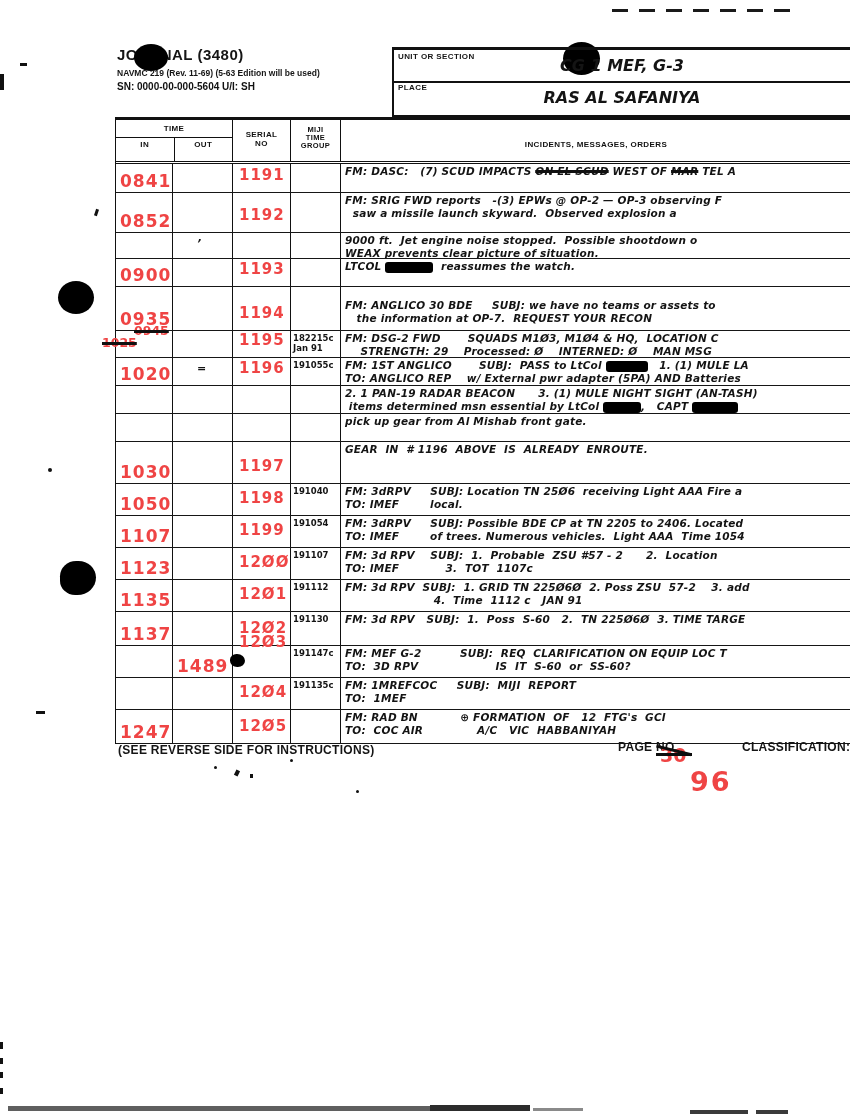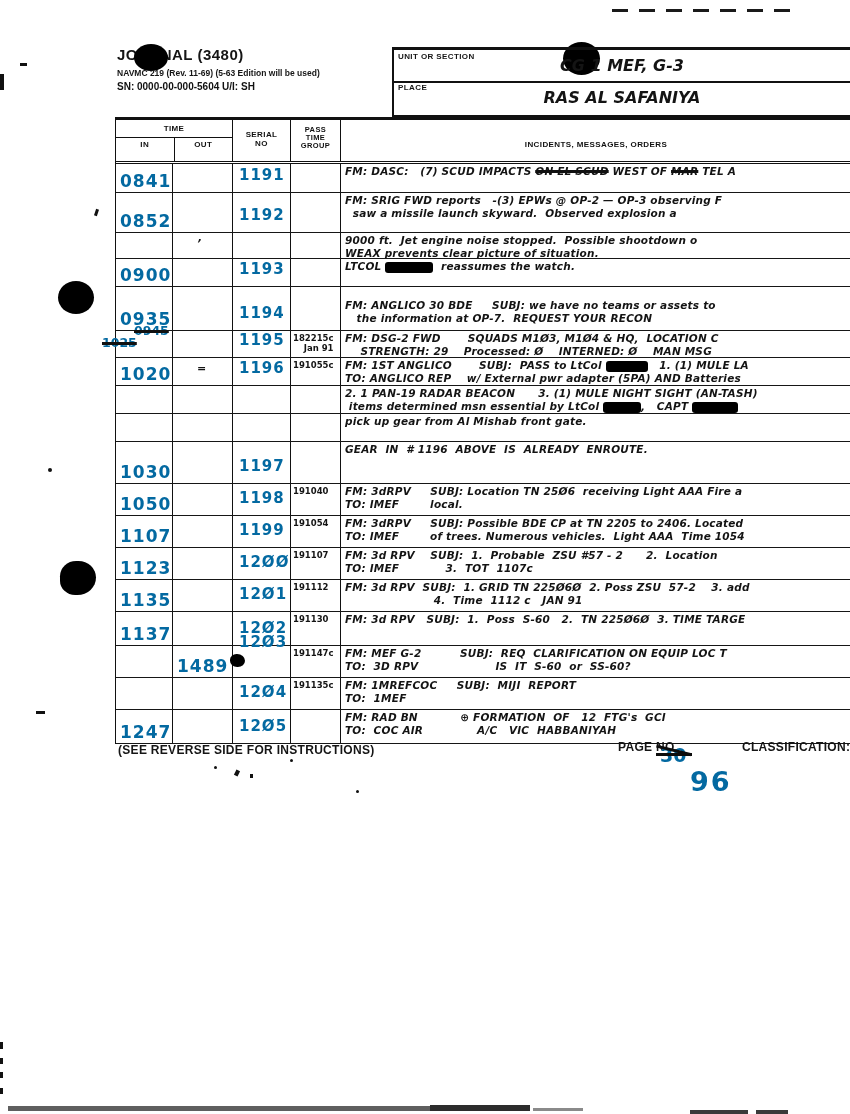--- a/index.html
+++ b/index.html
@@ -3,21 +3,21 @@
 <meta charset="utf-8">
 <style>
   html,body{margin:0;padding:0;background:#e8e8e8;}
   .sheet{position:relative;width:850px;height:1114px;background:#ffffff;overflow:hidden;
          font-family:"Liberation Sans",sans-serif;color:#111;}
   
   .pr{font-family:"Liberation Sans",sans-serif;font-weight:bold;color:#151515;}
   .abs{position:absolute;}
   
   .hw{font-family:"DejaVu Sans",sans-serif;font-style:italic;font-weight:600;color:#141414;}
-  .hw-num{font-family:"DejaVu Sans",sans-serif;font-style:normal;font-weight:600;color:#0369a1;}
+  .hw-num{font-family:"DejaVu Sans",sans-serif;font-style:normal;font-weight:600;color:#ef4444;}
   .strike{text-decoration:line-through;text-decoration-thickness:3px;text-decoration-color:#101010;}
   .redact{display:inline-block;background:#000;height:11px;border-radius:3px;vertical-align:middle;}
   .blob{display:inline-block;background:#000;width:15px;height:13px;border-radius:45% 55% 50% 50%;
         vertical-align:middle;margin-left:-9px;}
   
   .title{font-size:15px;letter-spacing:.5px;}
   .subtitle{font-size:8.5px;}
   .sn{font-size:10px;font-weight:bold;}
   .dot{position:absolute;background:#000;border-radius:50%;}
   
@@ -39,21 +39,21 @@
   .hc-inc{flex:1;border-right:0;padding-top:20px;box-sizing:border-box;}
   .trow{display:flex;border-bottom:1.3px solid #161616;box-sizing:border-box;}
   .c{border-right:1.2px solid #111;box-sizing:border-box;position:relative;overflow:visible;}
   .c-in{width:57px;}
   .c-out{width:60px;}
   .c-serial{width:58px;}
   .c-dtg{width:50px;}
   .c-msg{flex:1;border-right:0;overflow:hidden;padding:1px 0 0 4px;}
   .c-in .v,.c-out .v{position:absolute;left:4px;bottom:1px;font-size:17px;letter-spacing:1px;}
   .c-serial .v{position:absolute;left:6px;bottom:8px;font-size:15px;letter-spacing:1px;}
-  .c-dtg .v{position:absolute;left:2px;top:2px;font-size:8.5px;white-space:pre-line;line-height:10px;font-style:normal;font-weight:600;text-align:right;}
+  .c-dtg .v{position:absolute;left:2px;top:2px;font-size:8.5px;white-space:pre-line;line-height:10px;font-style:normal;font-weight:600;}
   .in-stack{position:absolute;left:-14px;top:-6px;font-size:12.5px;line-height:12px;white-space:nowrap;}
   .out-mark{position:absolute;left:24px;top:4px;font-size:11px;}
   .msg-line{white-space:pre;font-size:10.5px;line-height:13px;letter-spacing:.2px;}
   
   .footline{font-size:12px;font-weight:bold;letter-spacing:.3px;}
   .scratched{position:relative;display:inline-block;font-size:19px;}
   .xbar{position:absolute;background:#0d0d0d;height:2.5px;left:-4px;right:-6px;top:9px;}
   .xbar.b{transform:rotate(14deg);top:5px;}
   .pageno-hand{font-size:27px;letter-spacing:2px;}
   .dashes{position:absolute;height:3px;
@@ -96,21 +96,21 @@
     <div class="thead">
       <div class="hc hc-time">
         <div class="t-top">TIME</div>
         <div class="t-bot">
           <span>IN</span>
           <span>OUT</span>
         </div>
       </div>
       <div class="hc hc-serial" style="white-space:pre-line;">SERIAL
 NO</div>
-      <div class="hc hc-dtg" style="white-space:pre-line;">PASS
+      <div class="hc hc-dtg" style="white-space:pre-line;">MIJI
 TIME
 GROUP</div>
       <div class="hc hc-inc">INCIDENTS, MESSAGES, ORDERS</div>
     </div>
     <div>
         <div class="trow" style="height: 29px;">
           <div class="c c-in">
             <span class="v hw-num">0841</span>
           </div>
           <div class="c c-out"></div>

